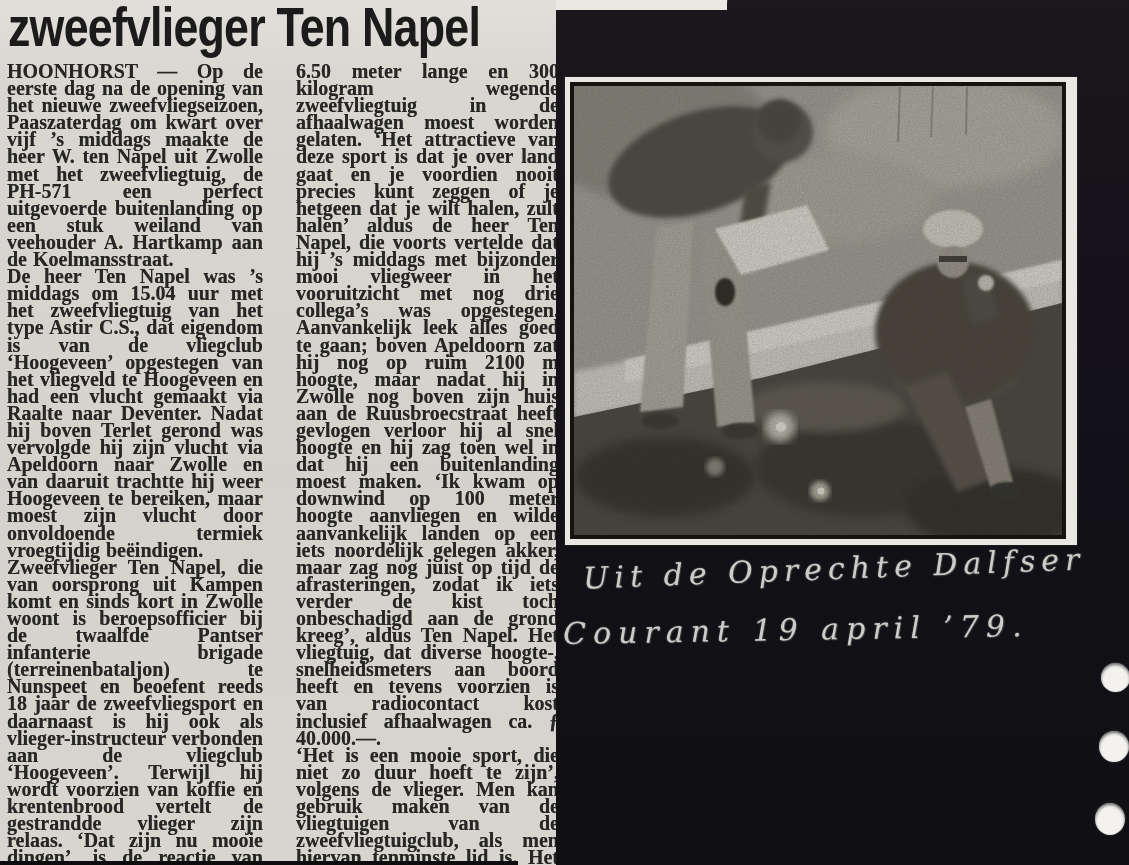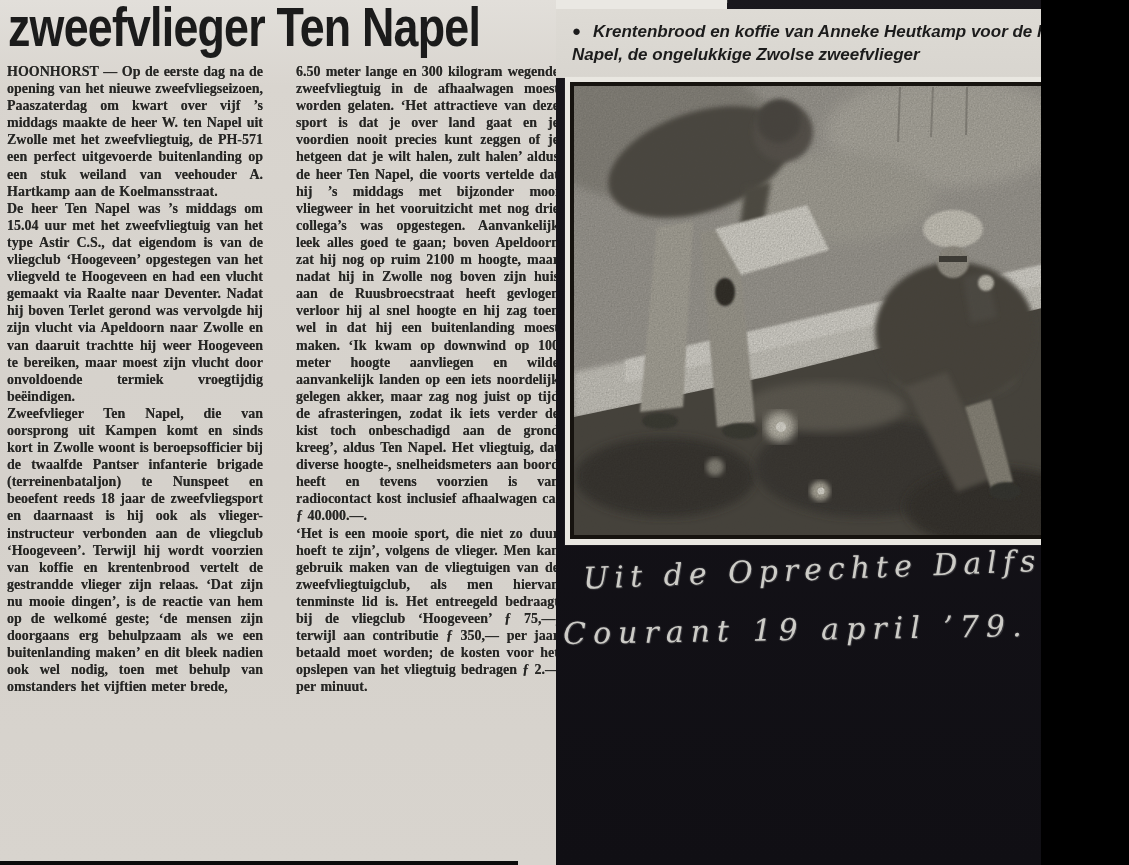--- a/index.html
+++ b/index.html
@@ -1,38 +1,38 @@
 <!DOCTYPE html>
 <html><head>
 <meta charset="utf-8">
 <style>
   html,body{margin:0;padding:0;background:#000;}
   #stage{
-    position:relative;width:1041px;height:865px;overflow:hidden;
+    position:relative;width:1129px;height:865px;overflow:hidden;
     font-family:"Liberation Serif",serif;
   }
   
   .newspaper{
     position:absolute;left:0;top:0;width:556px;height:865px;overflow:hidden;
     background:linear-gradient(180deg,#e2dfda 0%,#d9d5cf 10%,#d5d1cb 55%,#d8d4ce 100%);
   }
   .headline{
     position:absolute;left:8px;top:-6px;white-space:nowrap;
     font-family:"Liberation Sans",sans-serif;font-weight:700;font-size:56px;
     letter-spacing:-1px;color:#1b1b1b;
     transform:scaleX(0.80);transform-origin:left top;
   }
   .col{
     position:absolute;top:63px;bottom:0;overflow:hidden;
   }
   .col1{left:7px;width:256px;}
   .col2{left:296px;width:263px;}
   .col p{
     margin:0;font-family:"Liberation Serif",serif;font-weight:700;
-    font-size:14px;line-height:17.1px;color:#262624;
+    font-size:20px;line-height:17.1px;color:#262624;
     text-align:justify;word-spacing:1px;
     text-shadow:0 0 0.4px rgba(40,40,40,.6);
   }
   .col2 p + p{}
   .bottom-edge{
     position:absolute;left:0;top:861px;width:518px;height:4px;background:#0c0c0c;
   }
   
   .album{
     position:absolute;left:556px;top:0;width:573px;height:865px;
@@ -95,25 +95,20 @@
       <p>6.50 meter lange en 300 kilogram wegende zweefvliegtuig in de afhaalwagen moest worden gelaten. ‘Het attractieve van deze sport is dat je over land gaat en je voordien nooit precies kunt zeggen of je hetgeen dat je wilt halen, zult halen’ aldus de heer Ten Napel, die voorts vertelde dat hij ’s middags met bijzonder mooi vliegweer in het vooruitzicht met nog drie collega’s was opgestegen. Aanvankelijk leek alles goed te gaan; boven Apeldoorn zat hij nog op ruim 2100 m hoogte, maar nadat hij in Zwolle nog boven zijn huis aan de Ruusbroecstraat heeft gevlogen verloor hij al snel hoogte en hij zag toen wel in dat hij een buitenlanding moest maken. ‘Ik kwam op downwind op 100 meter hoogte aanvliegen en wilde aanvankelijk landen op een iets noordelijk gelegen akker, maar zag nog juist op tijd de afrasteringen, zodat ik iets verder de kist toch onbeschadigd aan de grond kreeg’, aldus Ten Napel. Het vliegtuig, dat diverse hoogte-, snelheidsmeters aan boord heeft en tevens voorzien is van radiocontact kost inclusief afhaalwagen ca. ƒ 40.000.—.</p>
       <p>‘Het is een mooie sport, die niet zo duur hoeft te zijn’, volgens de vlieger. Men kan gebruik maken van de vliegtuigen van de zweefvliegtuigclub, als men hiervan tenminste lid is. Het entreegeld bedraagt bij de vliegclub ‘Hoogeveen’ ƒ 75,—, terwijl aan contributie ƒ 350,— per jaar betaald moet worden; de kosten voor het opslepen van het vliegtuig bedragen ƒ 2.— per minuut.</p>
     </div>
     <div class="bottom-edge"></div>
   </div>
 
   <div class="album">
     <div class="top-edge-line" style="left:0;"></div>
     <div class="clip-edge-white"></div>
 
-    <div class="caption">
-      <div class="caption-inner">
-        <span class="caption-bullet">●</span><span>Krentenbrood en koffie van Anneke Heutkamp voor de heer Ten Napel, de ongelukkige Zwolse zweefvlieger</span>
-      </div>
-    </div>
 
     <div class="photo-paper">
       <svg width="512" height="468" viewBox="0 0 512 468">
         <defs>
           <filter id="b1">
               <feGaussianBlur stdDeviation="1.2"></feGaussianBlur>
             </filter>
           <filter id="b2">
               <feGaussianBlur stdDeviation="2.5"></feGaussianBlur>
             </filter>

